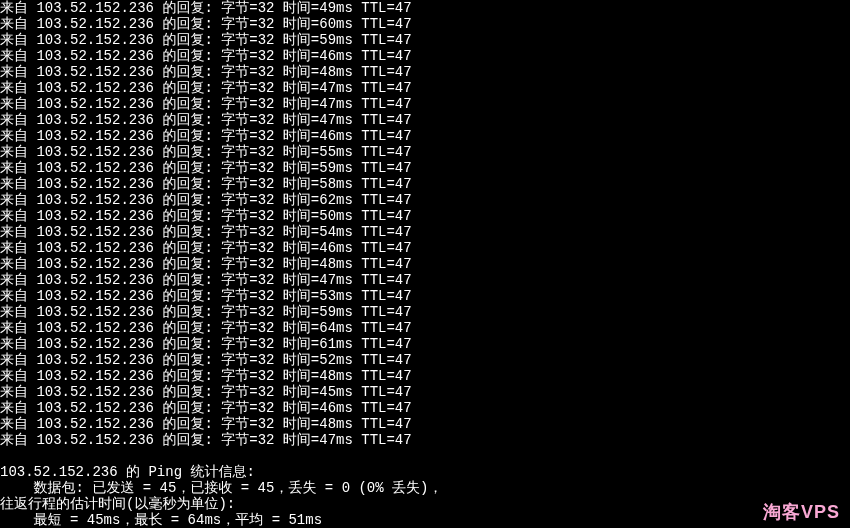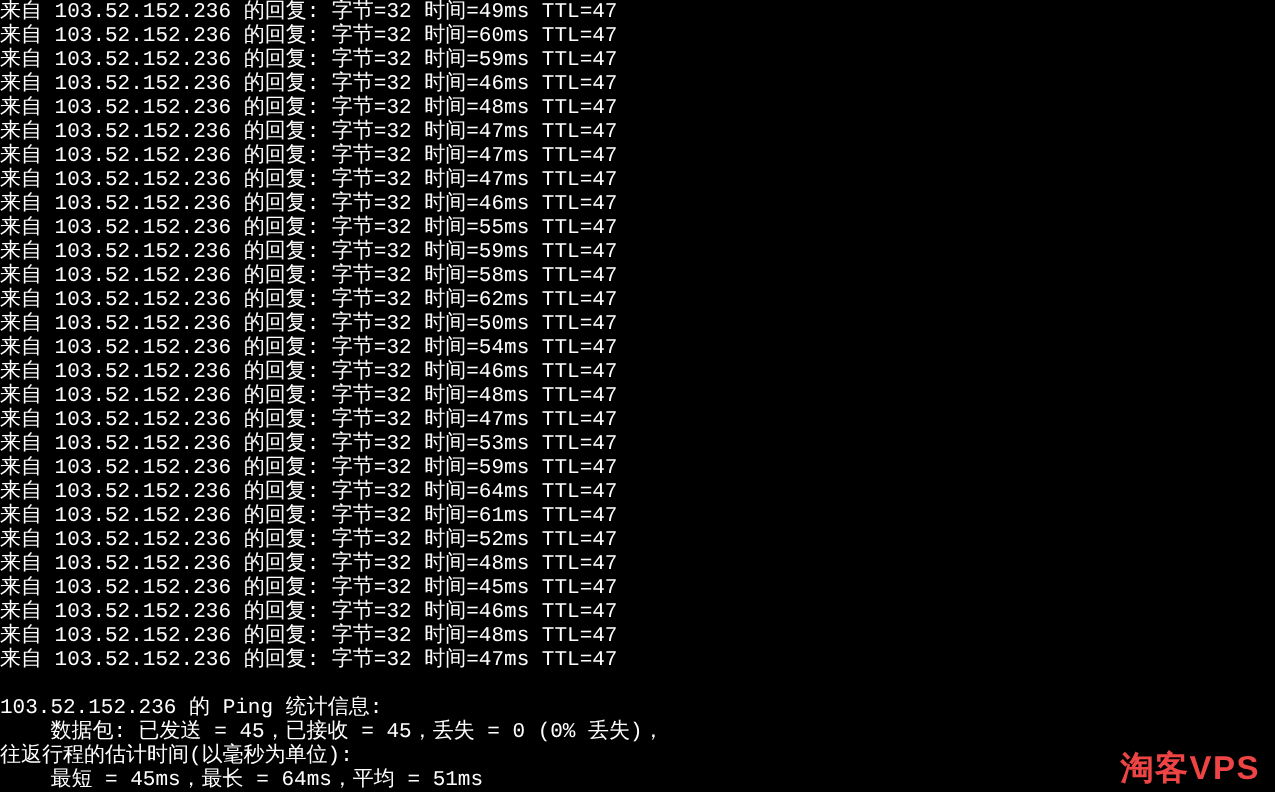--- a/index.html
+++ b/index.html
@@ -23,22 +23,22 @@
       white-space: pre;
     }
     .line {
       display: block;
       white-space: pre;
     }
     .watermark {
       position: absolute;
       right: 10px;
       bottom: 8px;
-      color: #ef4444;
-      font-size: 22px;
+      color: #f9a8d4;
+      font-size: 18px;
       font-weight: bold;
       letter-spacing: 1px;
       pointer-events: none;
       font-family: "Microsoft YaHei", sans-serif;
     }
   </style>
 </head>
 <body>
 
 <div class="terminal"><span class="line">来自 103.52.152.236 的回复: 字节=32 时间=49ms TTL=47</span><span class="line">来自 103.52.152.236 的回复: 字节=32 时间=60ms TTL=47</span><span class="line">来自 103.52.152.236 的回复: 字节=32 时间=59ms TTL=47</span><span class="line">来自 103.52.152.236 的回复: 字节=32 时间=46ms TTL=47</span><span class="line">来自 103.52.152.236 的回复: 字节=32 时间=48ms TTL=47</span><span class="line">来自 103.52.152.236 的回复: 字节=32 时间=47ms TTL=47</span><span class="line">来自 103.52.152.236 的回复: 字节=32 时间=47ms TTL=47</span><span class="line">来自 103.52.152.236 的回复: 字节=32 时间=47ms TTL=47</span><span class="line">来自 103.52.152.236 的回复: 字节=32 时间=46ms TTL=47</span><span class="line">来自 103.52.152.236 的回复: 字节=32 时间=55ms TTL=47</span><span class="line">来自 103.52.152.236 的回复: 字节=32 时间=59ms TTL=47</span><span class="line">来自 103.52.152.236 的回复: 字节=32 时间=58ms TTL=47</span><span class="line">来自 103.52.152.236 的回复: 字节=32 时间=62ms TTL=47</span><span class="line">来自 103.52.152.236 的回复: 字节=32 时间=50ms TTL=47</span><span class="line">来自 103.52.152.236 的回复: 字节=32 时间=54ms TTL=47</span><span class="line">来自 103.52.152.236 的回复: 字节=32 时间=46ms TTL=47</span><span class="line">来自 103.52.152.236 的回复: 字节=32 时间=48ms TTL=47</span><span class="line">来自 103.52.152.236 的回复: 字节=32 时间=47ms TTL=47</span><span class="line">来自 103.52.152.236 的回复: 字节=32 时间=53ms TTL=47</span><span class="line">来自 103.52.152.236 的回复: 字节=32 时间=59ms TTL=47</span><span class="line">来自 103.52.152.236 的回复: 字节=32 时间=64ms TTL=47</span><span class="line">来自 103.52.152.236 的回复: 字节=32 时间=61ms TTL=47</span><span class="line">来自 103.52.152.236 的回复: 字节=32 时间=52ms TTL=47</span><span class="line">来自 103.52.152.236 的回复: 字节=32 时间=48ms TTL=47</span><span class="line">来自 103.52.152.236 的回复: 字节=32 时间=45ms TTL=47</span><span class="line">来自 103.52.152.236 的回复: 字节=32 时间=46ms TTL=47</span><span class="line">来自 103.52.152.236 的回复: 字节=32 时间=48ms TTL=47</span><span class="line">来自 103.52.152.236 的回复: 字节=32 时间=47ms TTL=47</span><span class="line"> </span><span class="line">103.52.152.236 的 Ping 统计信息:</span><span class="line">    数据包: 已发送 = 45，已接收 = 45，丢失 = 0 (0% 丢失)，</span><span class="line">往返行程的估计时间(以毫秒为单位):</span><span class="line">    最短 = 45ms，最长 = 64ms，平均 = 51ms</span></div>

